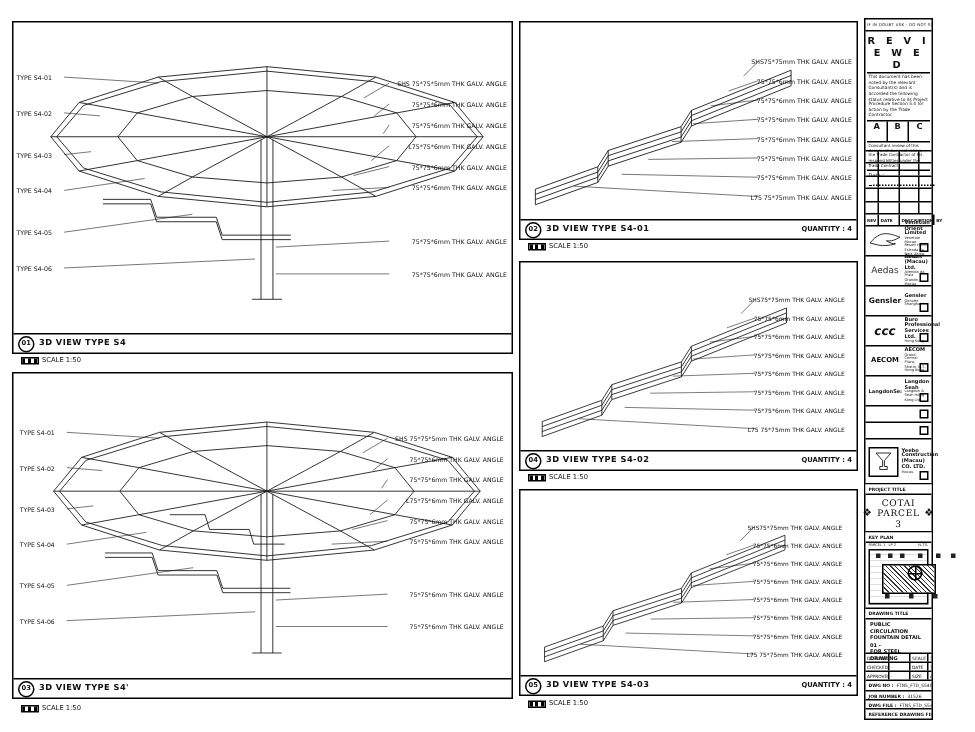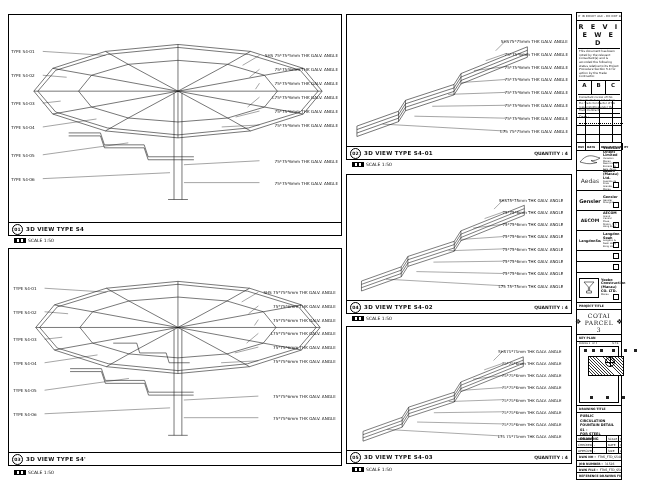--- a/index.html
+++ b/index.html
@@ -449,20 +449,28 @@
 
     <div class="tb-sec logo-row">
       <span class="logo-art" style="font-size:5px;">Gensler</span>
       <span class="logo-txt">
         <div class="logo-name">Gensler</div>
         <div class="logo-sub">Gensler Shanghai</div>
       </span>
       <span class="chk"></span>
     </div>
 
+    <div class="tb-sec logo-row">
+      <span class="logo-art" style="font-size:8px;font-style:italic;">ccc</span>
+      <span class="logo-txt">
+        <div class="logo-name">Buro Professional Services Ltd.</div>
+        <div class="logo-sub">Hong Kong</div>
+      </span>
+      <span class="chk"></span>
+    </div>
 
     <div class="tb-sec logo-row">
       <span class="logo-art" style="font-size:4.6px;">AECOM</span>
       <span class="logo-txt">
         <div class="logo-name">AECOM</div>
         <div class="logo-sub">Grand Central Plaza, Shatin, N.T., Hong Kong</div>
       </span>
       <span class="chk"></span>
     </div>
 

